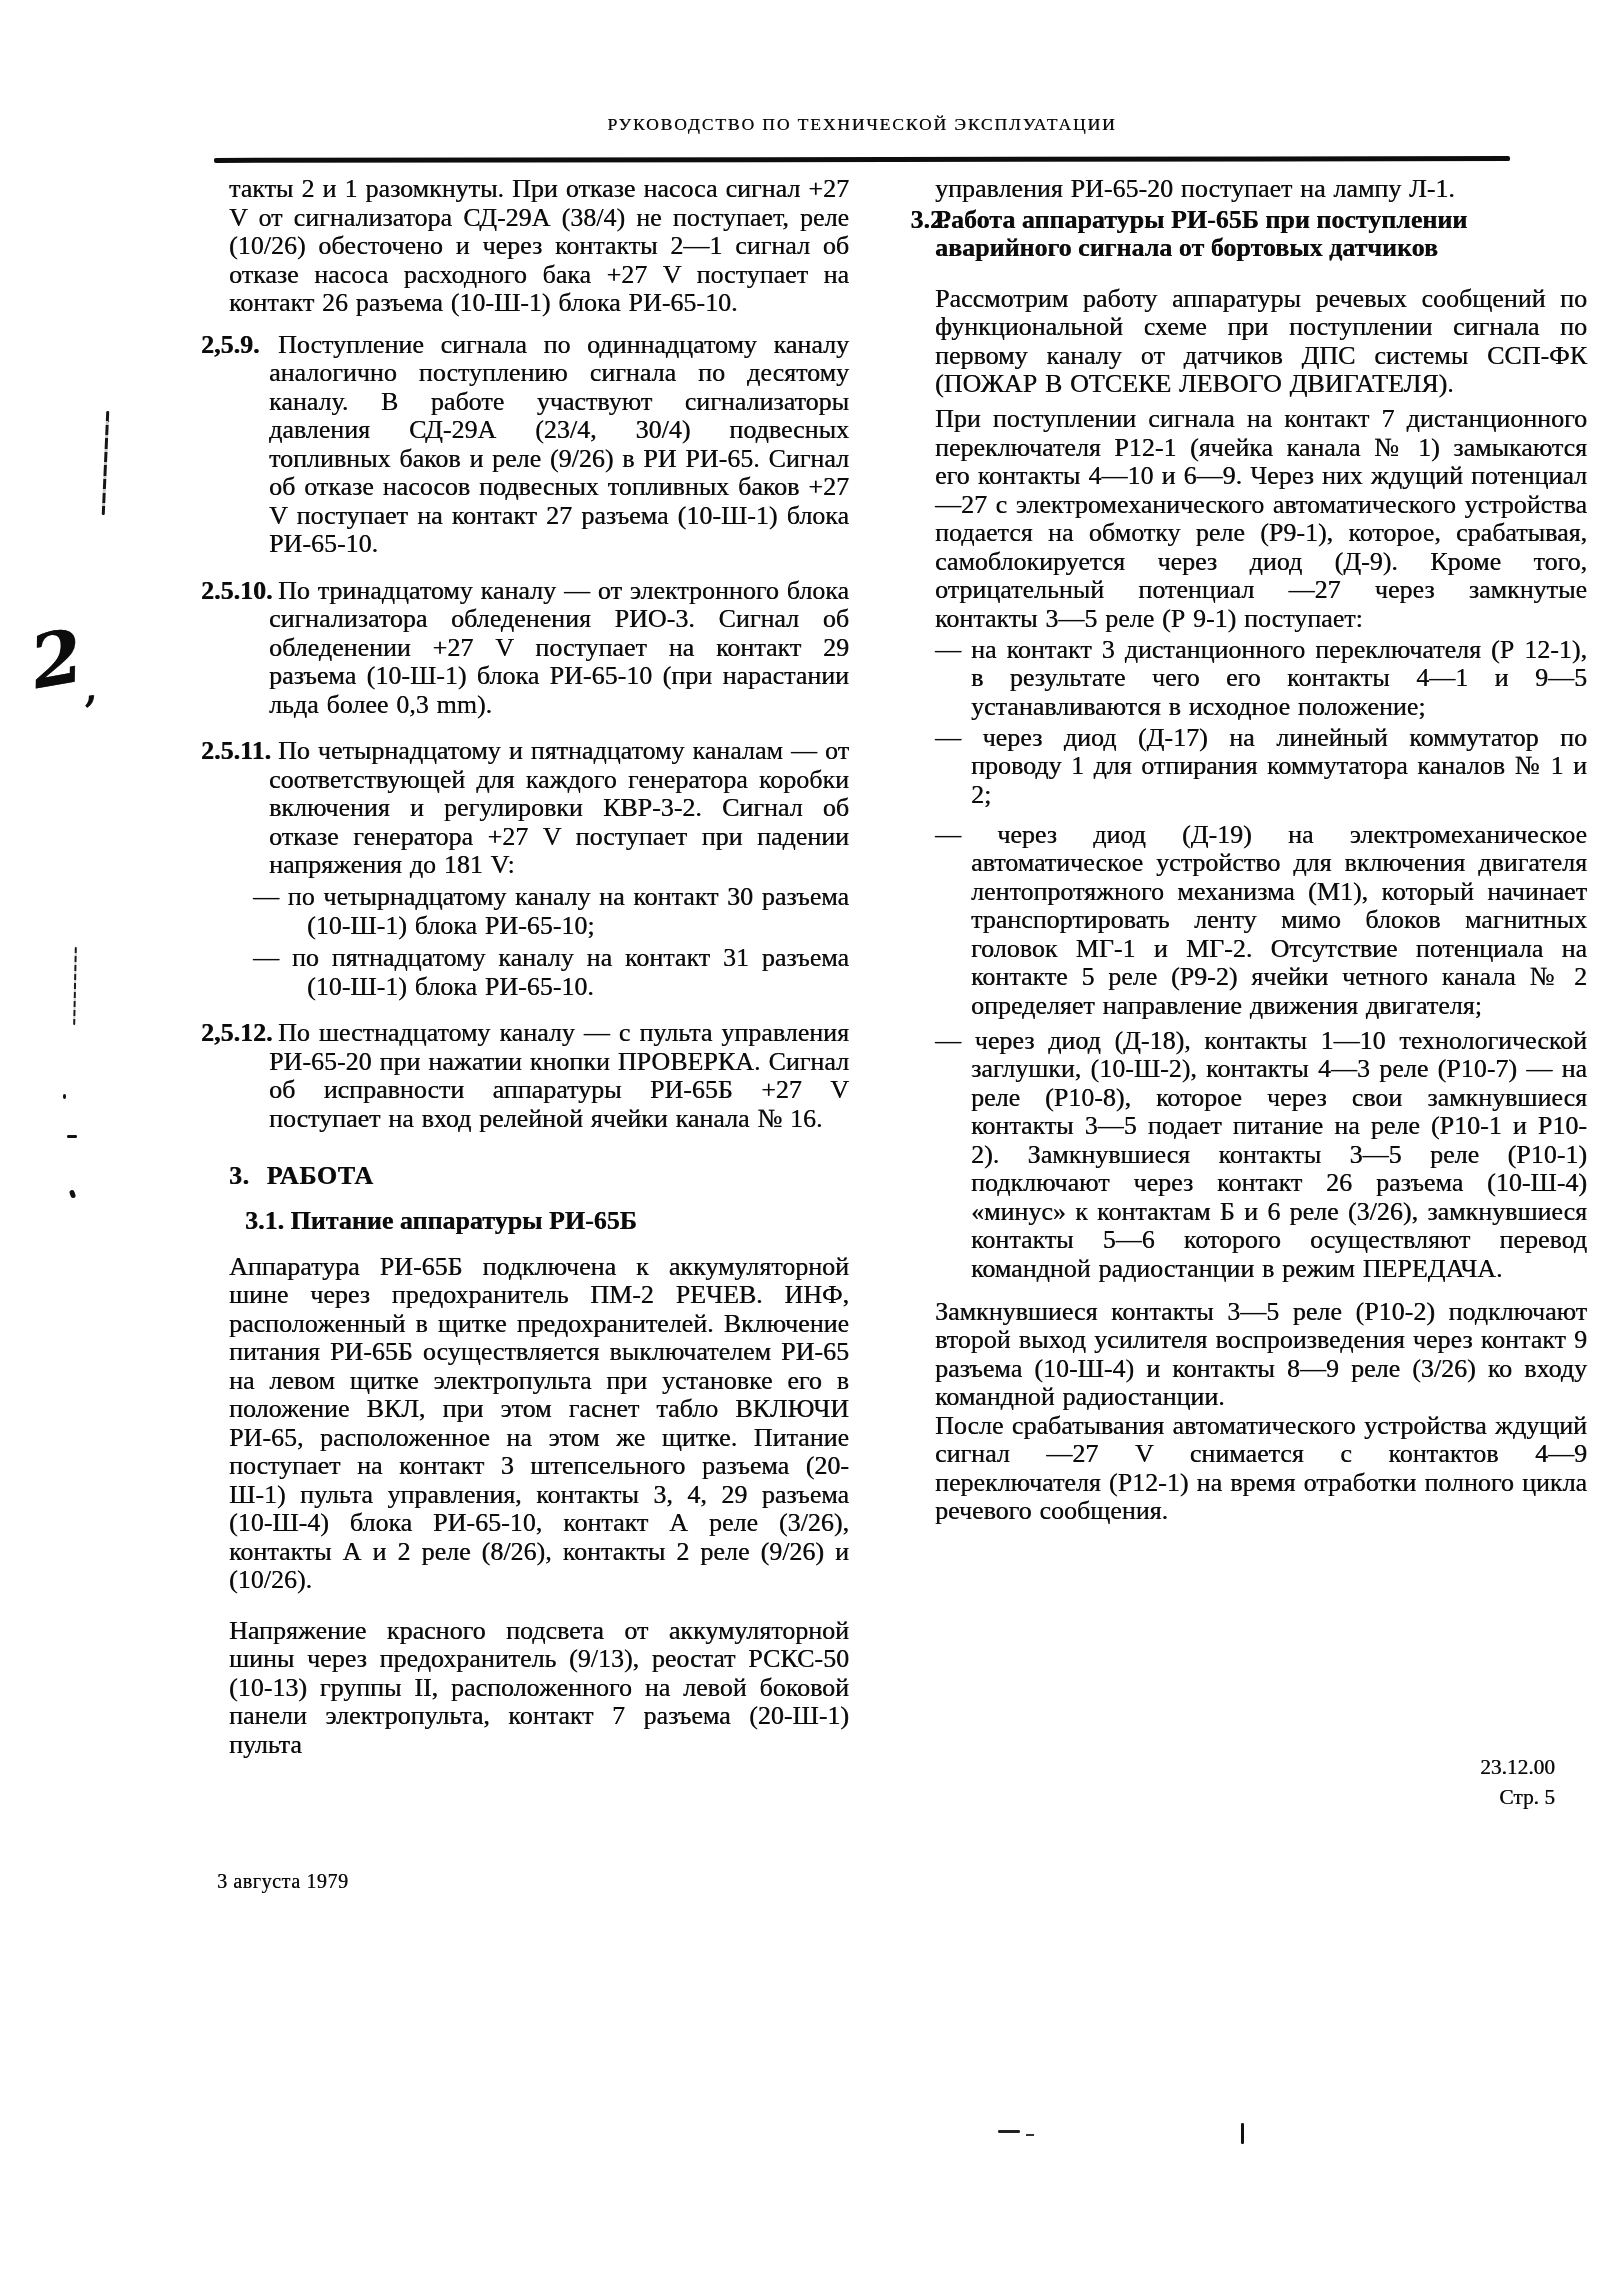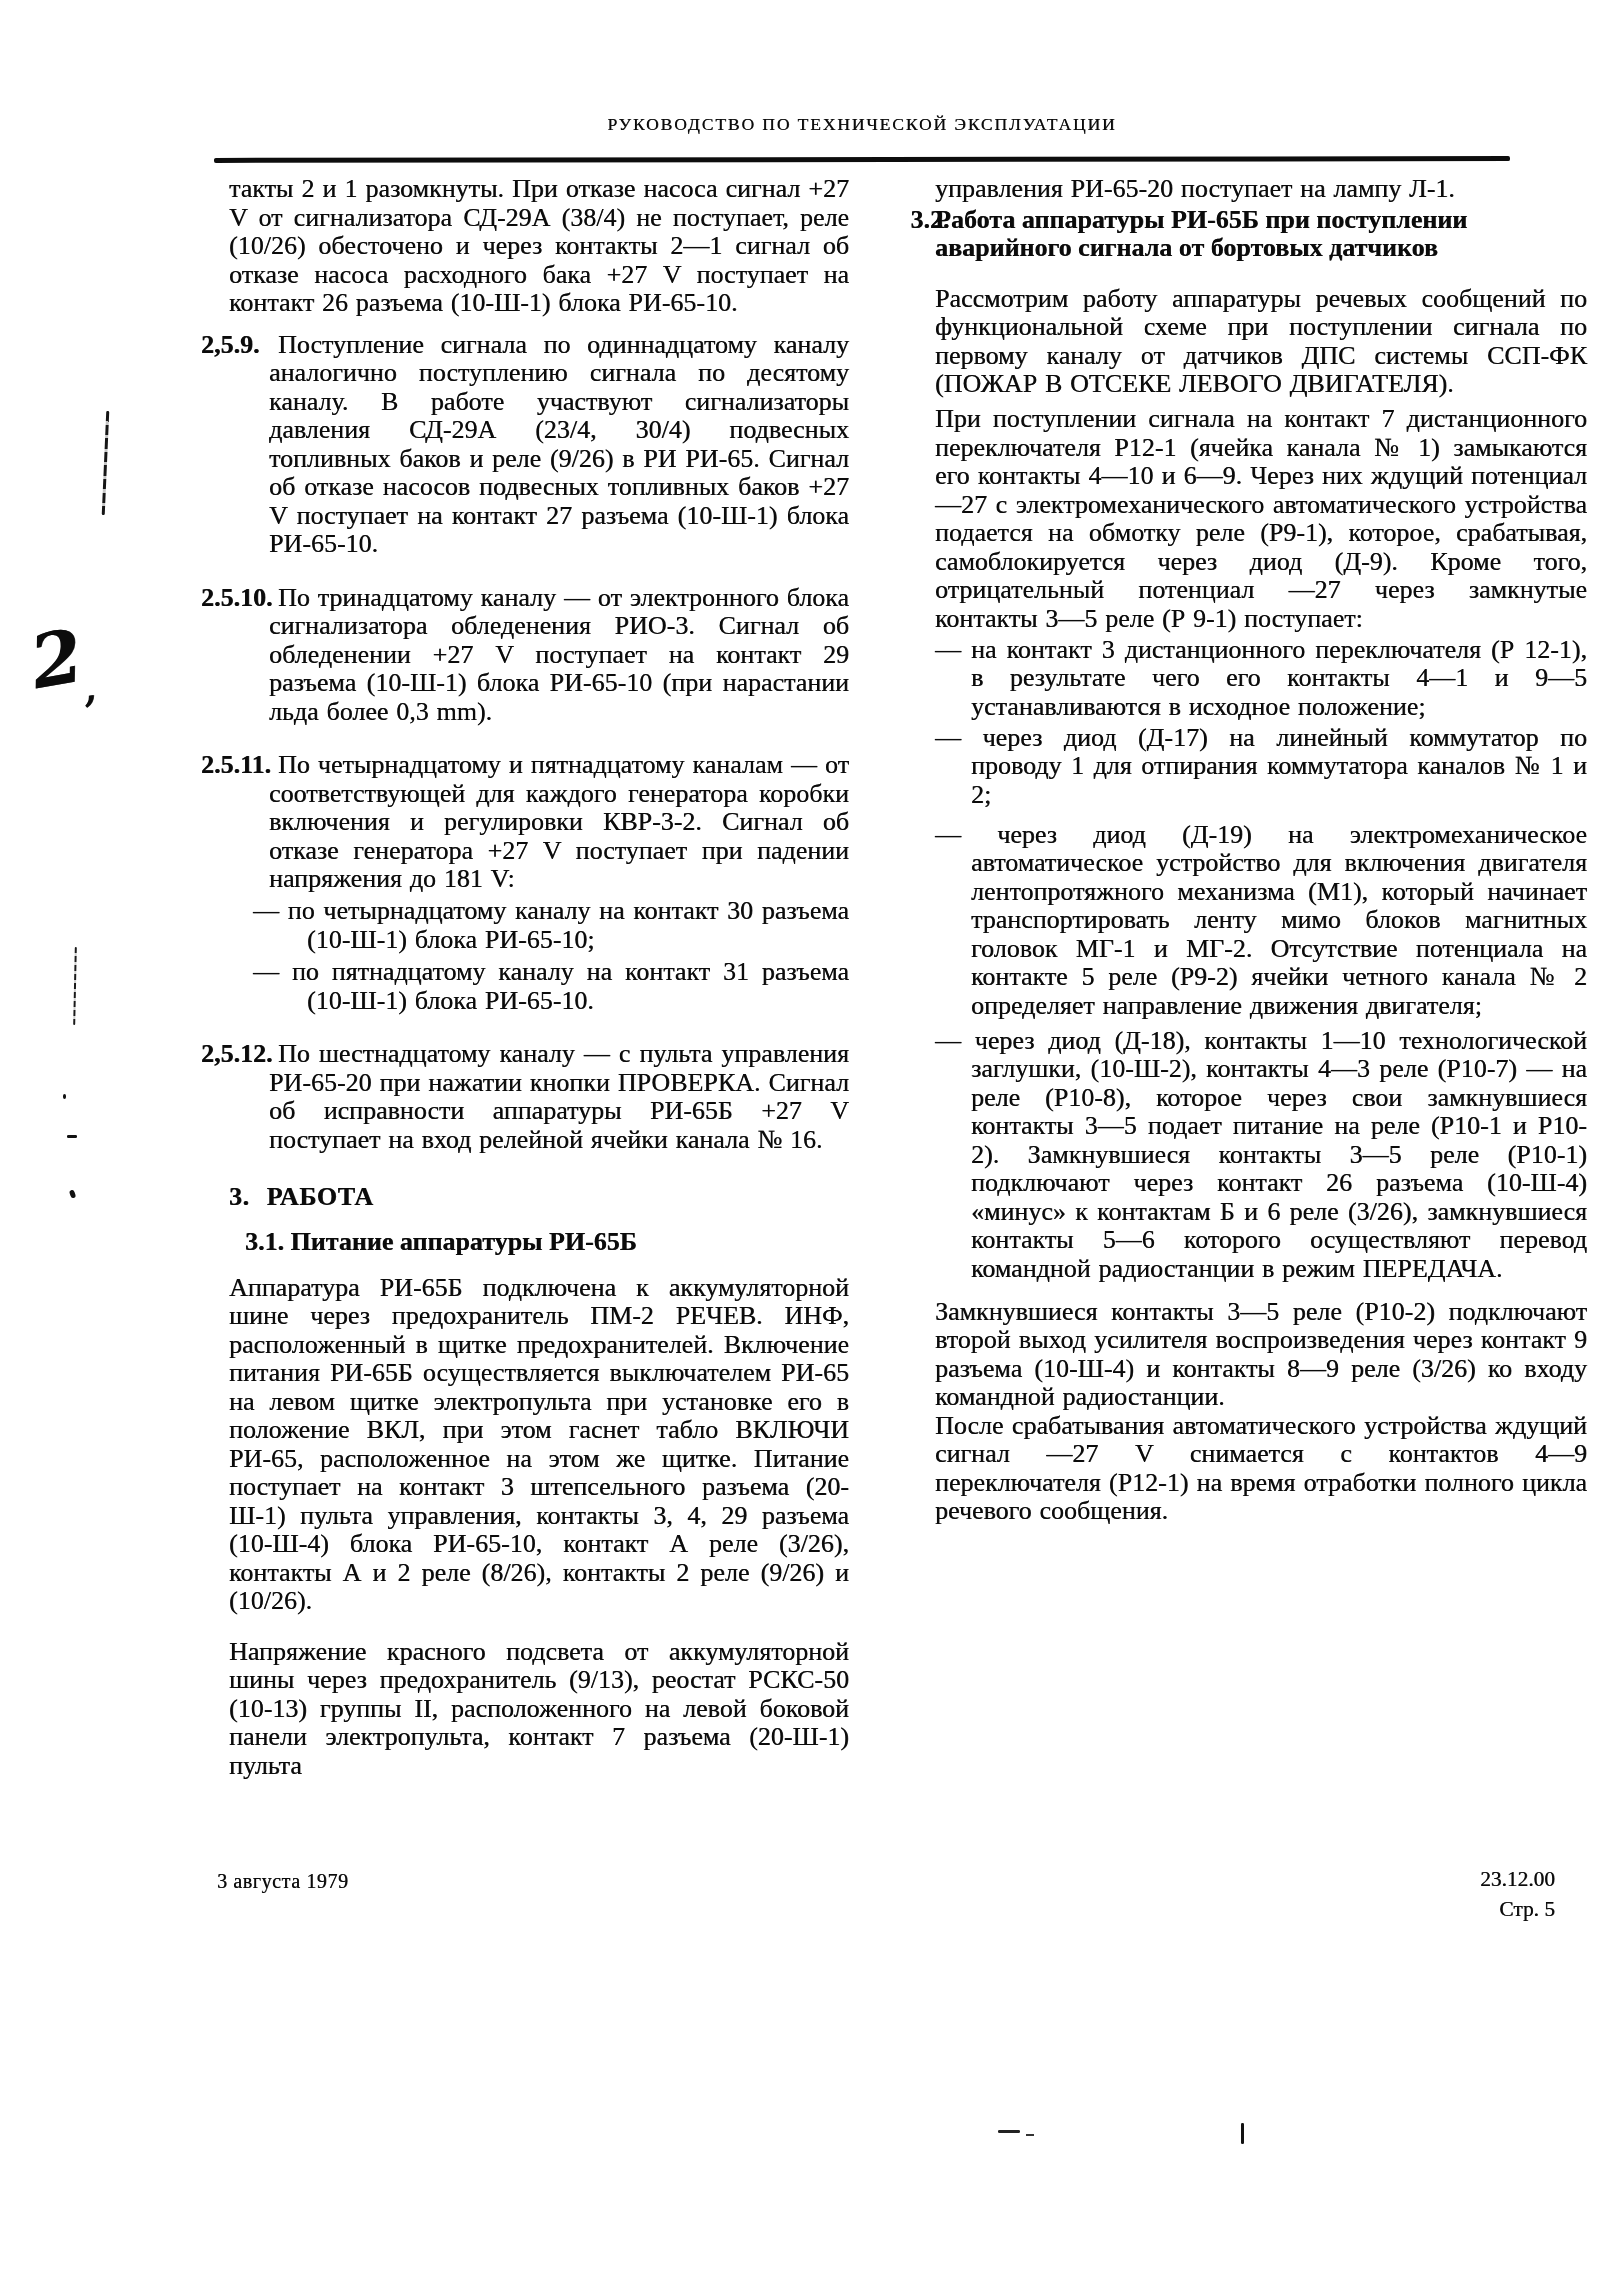--- a/index.html
+++ b/index.html
@@ -22,21 +22,21 @@
     background:#0d0d0d; border-radius:1.9px; transform:rotate(-0.08deg);
   }
 
   
   .col { position:absolute; top:175px; font-size:26px; line-height:28.5px; }
   .col-left  { left:229px;  width:620px; }
   .col-right { left:935px; width:652px; }
   .col p { margin:0; text-align:justify; word-spacing:1.3px; }
 
   
-  .item { position:relative; margin-left:40px; margin-top:25px; }
+  .item { position:relative; margin-left:40px; margin-top:18px; }
   .item .num {
     position:absolute; left:-68px; top:0; font-weight:bold; white-space:nowrap;
   }
   .item .itext { margin:0; text-indent:9px; text-align:justify; word-spacing:1.3px; }
   .lbullet {
     margin-left:-16px; padding-left:54px; text-indent:-54px;
     margin-top:3.9px; text-align:justify; word-spacing:1.3px;
   }
 
   
@@ -54,21 +54,21 @@
   .p-r1 { margin-top:22px !important; }
   .p-r2 { margin-top:6.5px !important; }
   .rbullet { padding-left:36px; text-indent:-36px; margin-top:2.6px; text-align:justify; word-spacing:1.3px; }
   .rbullet.b3 { margin-top:11.7px; }
   .rbullet.b4 { margin-top:6.5px; }
   .p-close1 { margin-top:14.3px !important; }
   .p-close2 { margin-top:0 !important; }
 
   
   .ftr-date { position:absolute; left:217px; top:1870px; font-size:20px; letter-spacing:0.6px; }
-  .ftr-right { position:absolute; right:62px; top:1864px; text-align:right; font-size:21.4px; line-height:30px; }
+  .ftr-right { position:absolute; right:62px; top:1752px; text-align:right; font-size:21.4px; line-height:30px; }
 
   
   .art { position:absolute; background:#111; }
   .art-vline1 {
     left:104px; top:411px; width:2.6px; height:104px; transform:rotate(2.5deg);
     background:repeating-linear-gradient(#161616 0 10.4px, rgba(22,22,22,0.25) 10.4px 13.6px);
     border-radius:1.3px;
   }
   .art-vline2 {
     left:74px; top:947px; width:1.9px; height:78px; transform:rotate(1.2deg);

